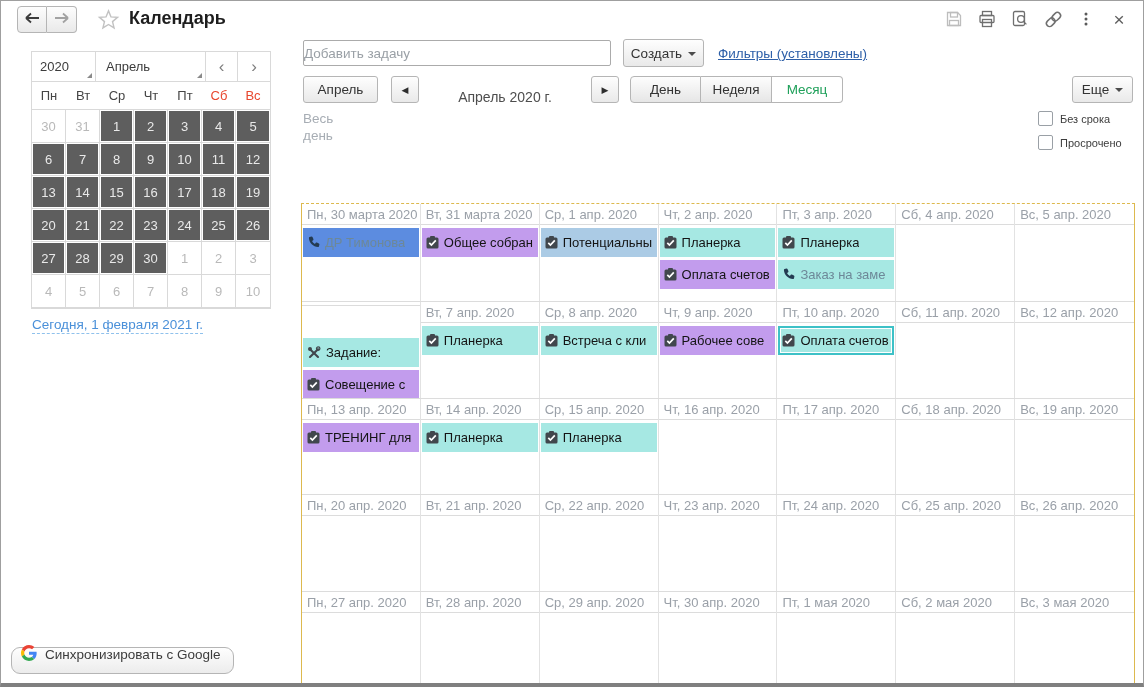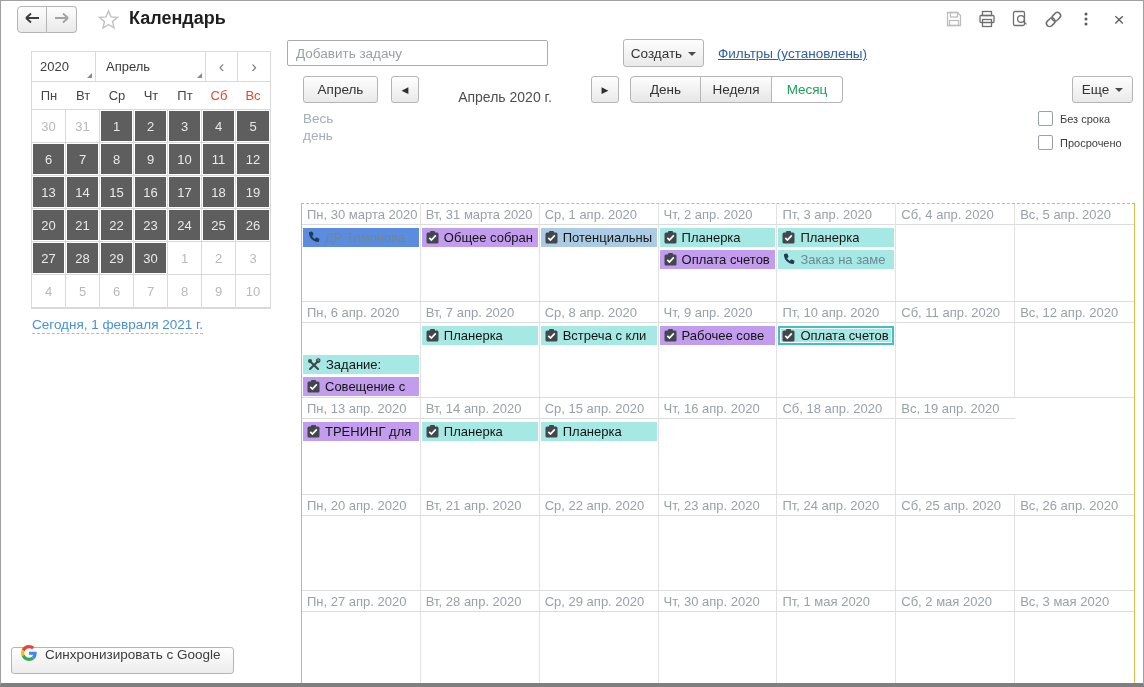--- a/index.html
+++ b/index.html
@@ -37,29 +37,29 @@
   #mini-grid { display:grid; grid-template-columns:repeat(7,1fr); grid-auto-rows:33px; }
   .mini-day { display:flex; align-items:center; justify-content:center; font-size:13px; cursor:pointer;
     border-right:1px solid #d9d9d9; border-bottom:1px solid #d9d9d9; }
   .mini-day:nth-child(7n) { border-right:none; }
   .mini-day.out { color:#b9b9b9; background:#fff; }
   .mini-day.sel { background:#5e5e5e; color:#e9e9e9; box-shadow:inset 0 0 0 1px #fff; }
   #today-link { position:absolute; left:31px; top:316px; color:#4a90d9; cursor:pointer;
     border-bottom:1px dashed #8fc1ec; padding-bottom:1px; font-size:13.5px; }
   #sync-btn { position:absolute; left:10px; top:646px; height:27px; padding:0 12px 12px 9px;
     display:flex; align-items:center; gap:8px; background:linear-gradient(#fefefe,#ececec);
-    border:1px solid #b5b5b5; border-radius:3px; cursor:pointer; font-size:13.5px; color:#3c3c3c; }
+    border:1px solid #b5b5b5; border-radius:9px; cursor:pointer; font-size:13.5px; color:#3c3c3c; }
   
   .btn { background:linear-gradient(#fefefe,#e9e9e9); border:1px solid #b5b5b5; border-radius:3px;
     font-family:inherit; font-size:13.5px; color:#333; cursor:pointer; display:inline-flex;
     align-items:center; justify-content:center; gap:6px; }
   .caret { width:0; height:0; border-left:4px solid transparent; border-right:4px solid transparent; border-top:4px solid #4c4c4c; margin-top:1px; }
   
-  #add-task { position:absolute; left:286px; top:39px; width:261px; height:26px; border:1px solid #ababab;
-    border-radius:2px; padding:0 8px; font-family:inherit; font-size:13.5px; color:#333; }
+  #add-task { position:absolute; left:302px; top:39px; width:308px; height:26px; border:1px solid #ababab;
+    border-radius:2px; padding:0 0; font-family:inherit; font-size:13.5px; color:#333; }
   #add-task::placeholder { color:#9aa0a6; }
   #create-btn { position:absolute; left:622px; top:38px; width:81px; height:28px; }
   #filters-link { position:absolute; left:717px; top:45px; color:#2d5fa8; text-decoration:underline; cursor:pointer; font-size:13.5px; }
   
   #today-btn { position:absolute; left:302px; top:75px; width:75px; height:27px; }
   #prev-btn { position:absolute; left:390px; top:75px; width:28px; height:27px; font-size:9px; color:#2e2e2e; }
   #period-label { position:absolute; left:420px; top:88px; width:168px; text-align:center; font-size:14px; color:#4e4e4e; }
   #next-btn { position:absolute; left:590px; top:75px; width:28px; height:27px; font-size:9px; color:#2e2e2e; }
   #view-switcher { position:absolute; left:629px; top:75px; display:flex; }
   .vbtn { height:27px; width:71px; background:linear-gradient(#fdfdfd,#e6e6e6); border:1px solid #b5b5b5;
@@ -76,21 +76,21 @@
   
   #month-grid { position:absolute; left:300px; top:202px; width:834px; height:485px;
     border:1px solid #ddb94e; border-top:1px dashed #ddb94e; background:#fff; display:flex; flex-direction:column; }
   .week-row { height:97px; display:grid; grid-template-columns:repeat(7,1fr); }
   .week-row + .week-row { border-top:1px solid #dcdcdc; }
   .day-cell { border-right:1px solid #e2e2e2; overflow:hidden; display:flex; flex-direction:column; }
   .day-cell:last-child { border-right:none; }
   .day-header { height:21px; padding:3px 0 0 5px; color:#9aa0a8; font-size:13px;
     border-bottom:1px solid #dcdcdc; white-space:nowrap; overflow:hidden; }
   .day-events { padding:3px 1px 0 1px; display:flex; flex-direction:column; gap:3px; }
-  .event { height:19px; display:flex; align-items:center; gap:5px; padding:0 4px; font-size:13px;
+  .event { height:29px; display:flex; align-items:center; gap:5px; padding:0 4px; font-size:13px;
     color:#141414; white-space:nowrap; overflow:hidden; cursor:pointer; flex:none; }
   .event.muted { color:#6d8898; }
   .event.selected { border:2px solid #3ec1c7; box-shadow:inset 0 0 0 1px #fff; padding:0 2px; }
   .ev-icon { flex:none; display:flex; align-items:center; }
   .ev-label { overflow:hidden; }
 </style>
 </head>
 <body>
 
 <div id="win">
@@ -522,20 +522,24 @@
               </span>
               <span class="ev-label">Планерка</span>
             </div>
           </div>
         </div>
         <div class="day-cell">
           <div class="day-header">Чт, 16 апр. 2020</div>
           <div class="day-events"></div>
         </div>
         <div class="day-cell">
+          <div class="day-header">Пт, 17 апр. 2020</div>
+          <div class="day-events"></div>
+        </div>
+        <div class="day-cell">
           <div class="day-header">Сб, 18 апр. 2020</div>
           <div class="day-events"></div>
         </div>
         <div class="day-cell">
           <div class="day-header">Вс, 19 апр. 2020</div>
           <div class="day-events"></div>
         </div>
       </div>
       <div class="week-row">
         <div class="day-cell">

